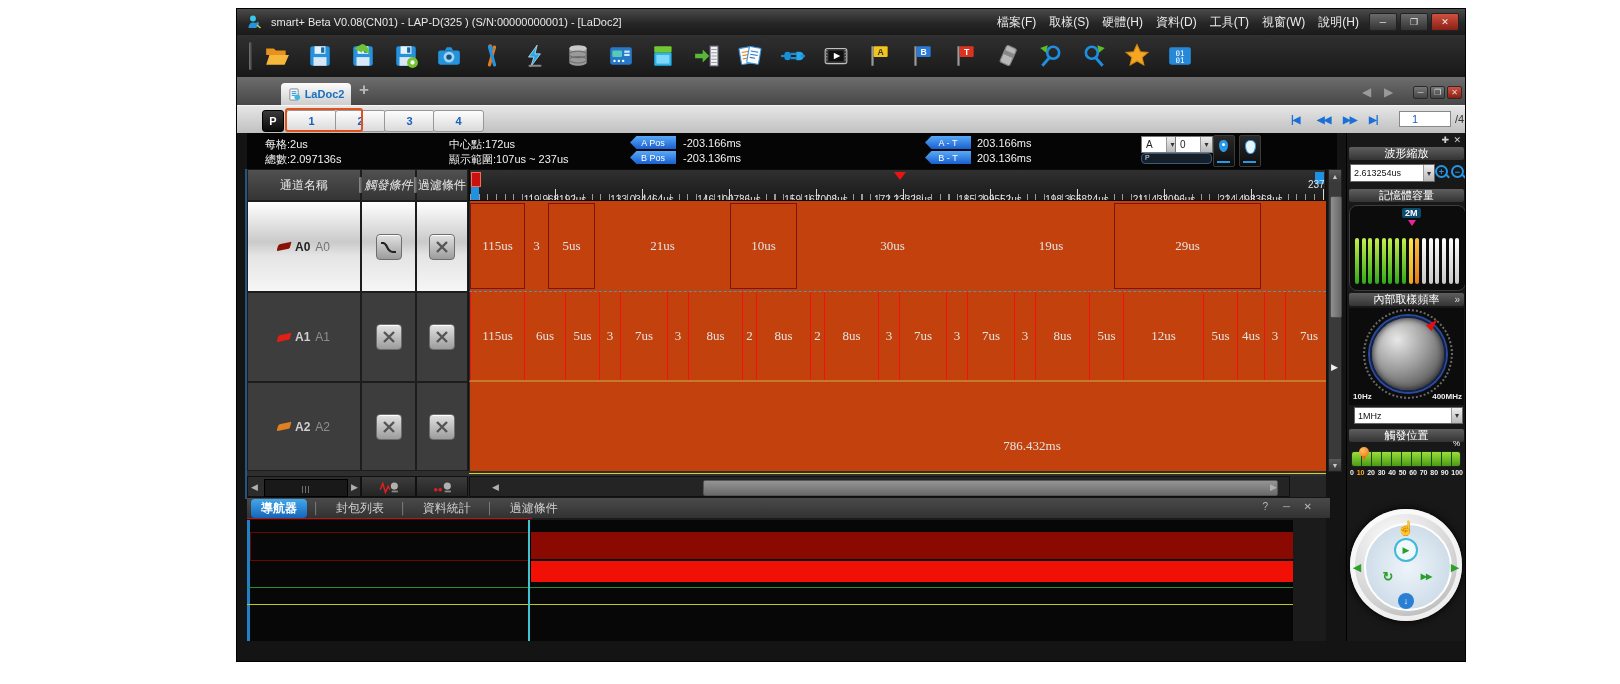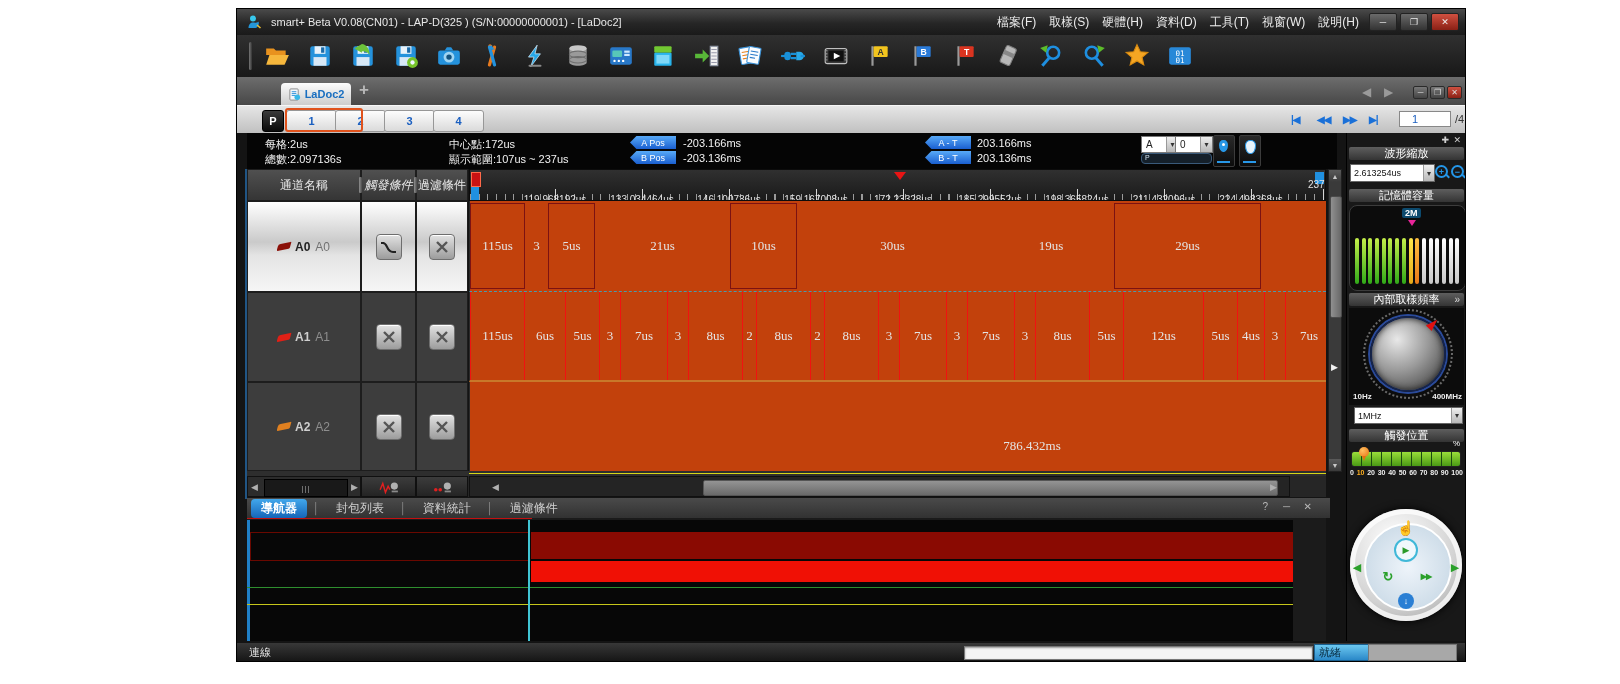--- a/index.html
+++ b/index.html
@@ -588,26 +588,20 @@
     <span class="pad-ic drag-hand-icon">☝</span>
         <span class="pad-ic play-icon">▶</span>
         <span class="pad-ic rotate-icon">↻</span>
         <span class="pad-ic fast-forward-icon">▶▶</span>
         <span class="pad-ic pan-down-icon">↓</span>
         <span class="pad-ic pan-left-icon">◀</span>
         <span class="pad-ic pan-right-icon">▶</span>
       </div>
   </div>
 
-  <div class="abs statusbar">
-    <span class="conn">連線</span>
-    <span class="strack"></span>
-    <span class="readybox">就緒</span>
-    <span class="stail"></span>
-  </div>
 
 <div class="abs chhdr" style="left: 10px; top: 160px; width: 114px; height: 32px;">通道名稱</div>
     <div class="abs chhdr" style="left: 124px; top: 160px; width: 55px; height: 32px; font-style: italic;">觸發條件</div>
     <span class="abs hgrip" style="left: 122px; top: 168px;"></span>
     <div class="abs chhdr" style="left: 179px; top: 160px; width: 52px; height: 32px;">過濾條件</div>
     <span class="abs hgrip" style="left: 177px; top: 168px;"></span>
     <div class="abs cell chname cell-sel" style="left: 10px; top: 192px; width: 114px; height: 91px;">
       <span class="flag" style="background: rgb(139, 16, 8);"></span>
       <span>A0</span>
       <span class="alias">A0</span>

